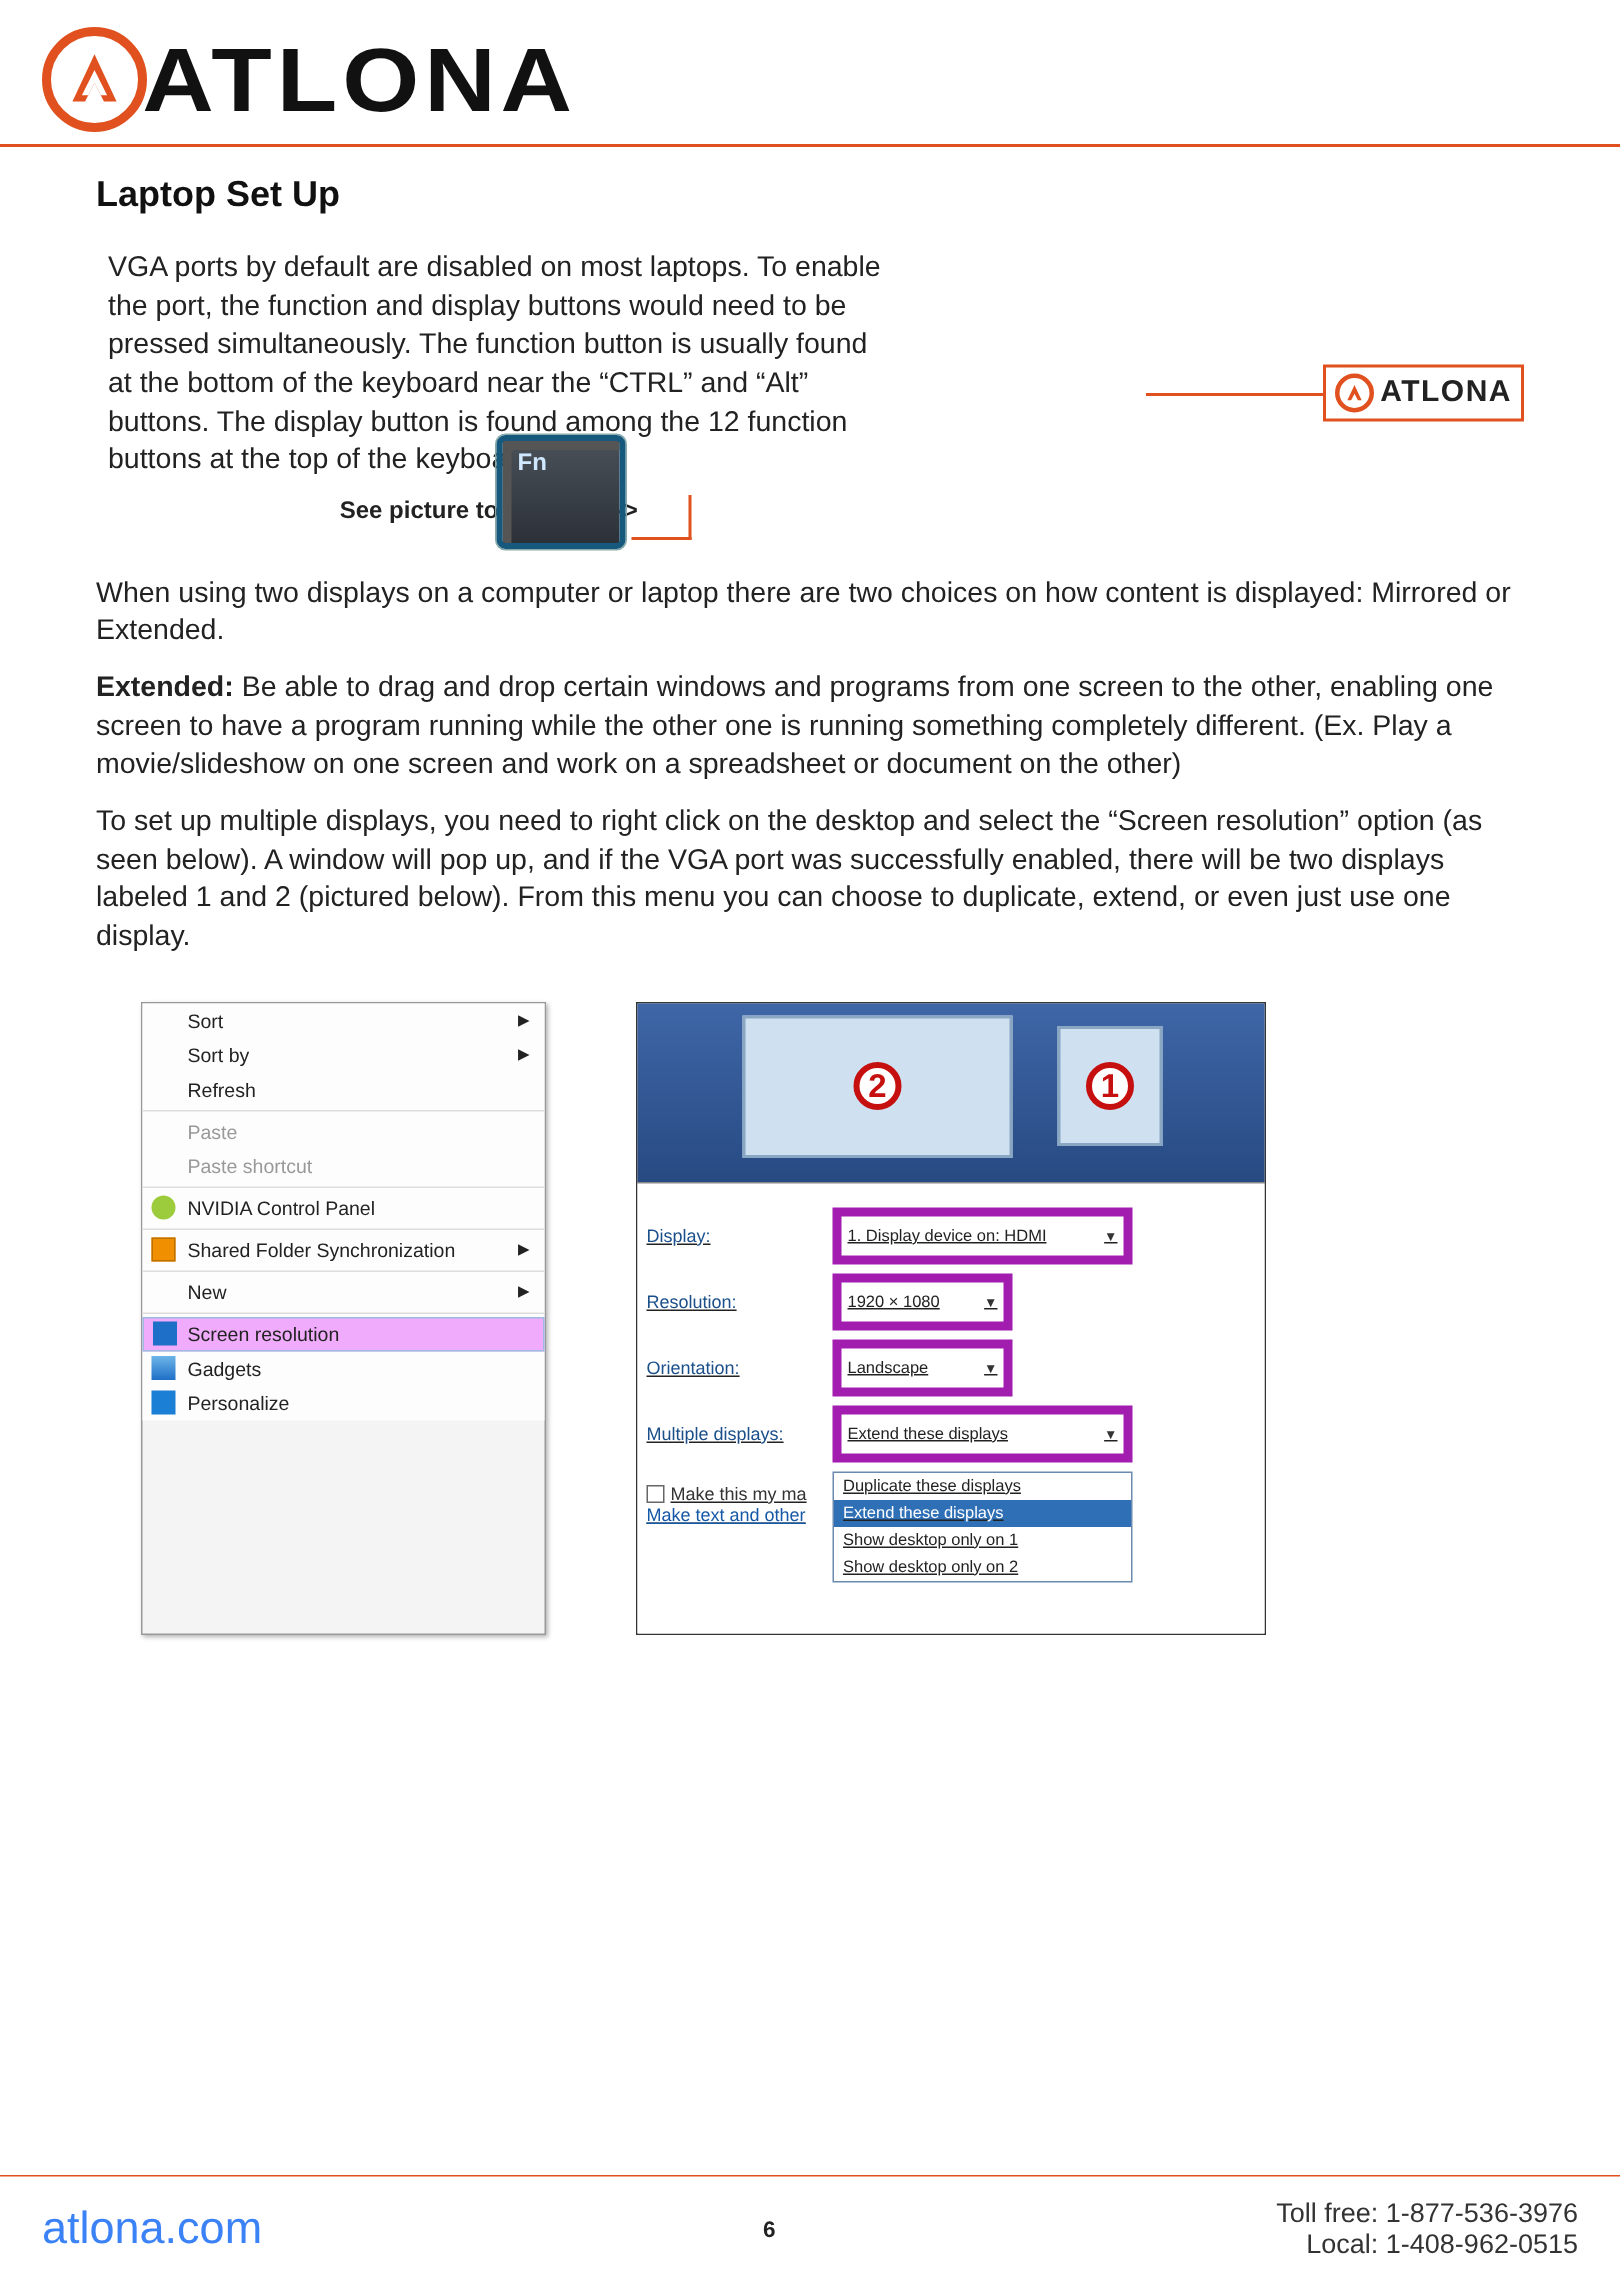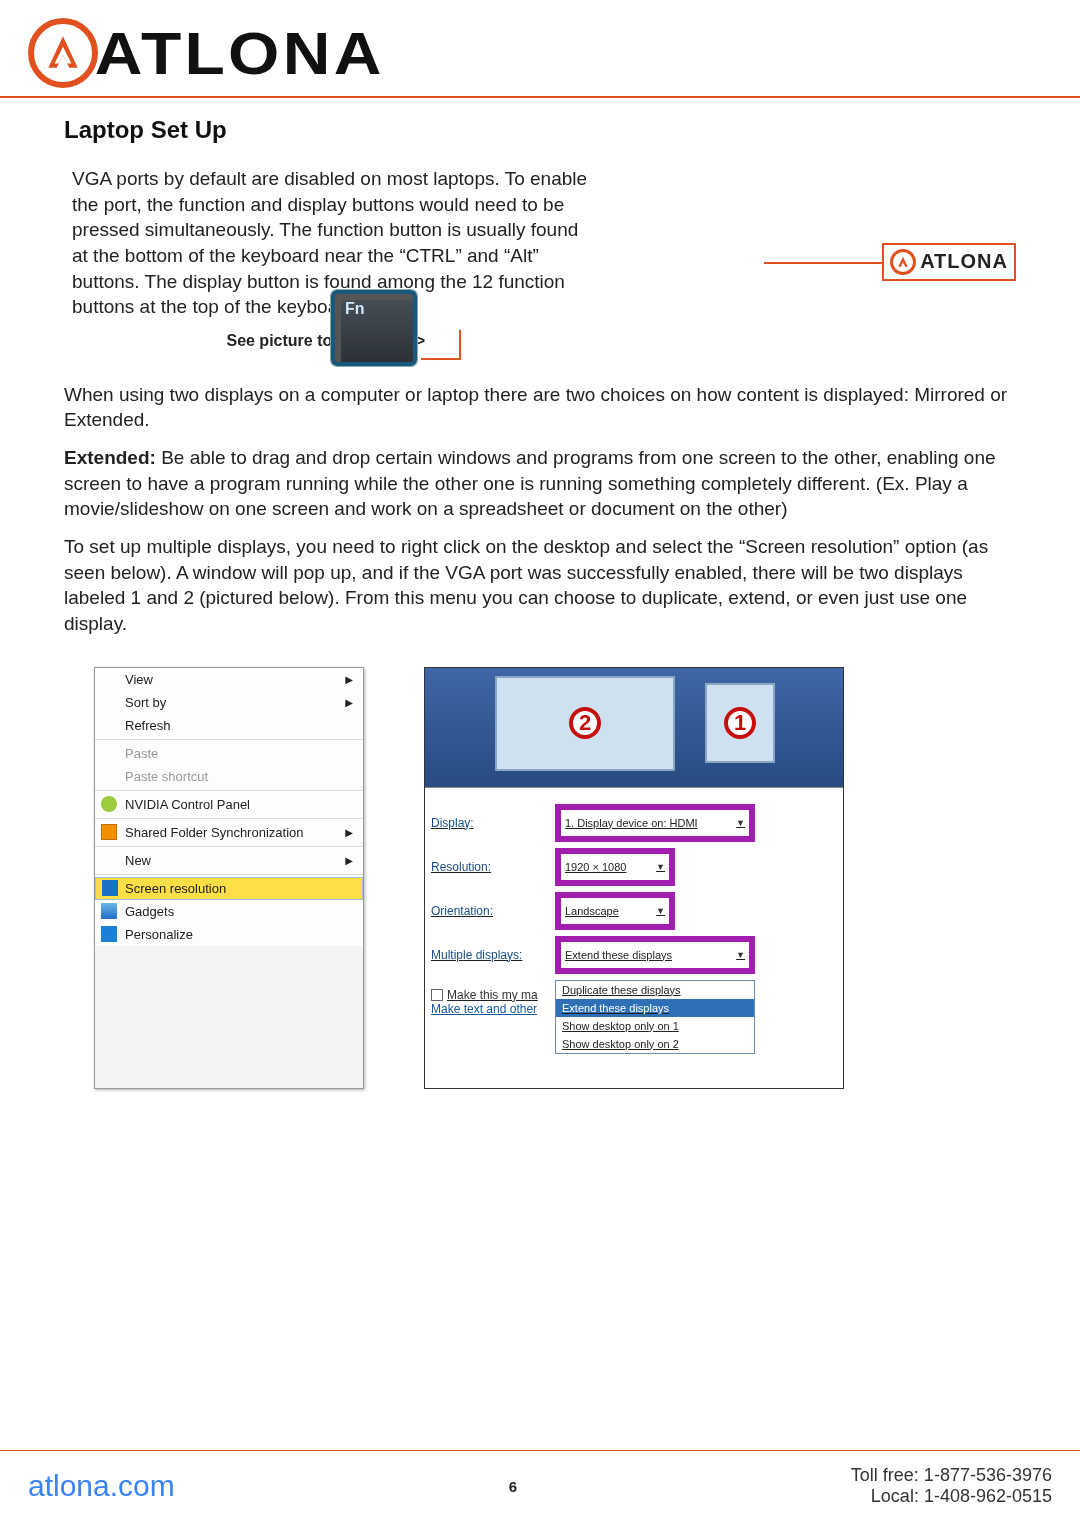--- a/index.html
+++ b/index.html
@@ -91,21 +91,21 @@
     box-shadow: 1px 1px 3px rgba(0,0,0,.3);
   }
   .cm-list { background:#fdfdfd; }
   .cm-item {
     display:flex; align-items:center;
     padding:4px 8px 4px 30px;
     position:relative;
     min-height:22px;
   }
   .cm-item.disabled { color:#999; }
-  .cm-item.hl { background:#fde047; border:1px solid #9cbce0; padding:3px 7px 3px 29px;}
+  .cm-item.hl { background:#f0abfc; border:1px solid #9cbce0; padding:3px 7px 3px 29px;}
   .cm-item .arrow { position:absolute; right:10px; font-size:10px;}
   .cm-item .icon { position:absolute; left:6px; width:16px; height:16px; }
   .cm-sep { border-top:1px solid #ddd; margin:2px 0; }
   .icon-green{background:#9ccc3c;border-radius:50%;}
   .icon-orange{background:#f09000;border:1px solid #c07000;}
   .icon-blue{background:#1e6fc7;}
   .icon-pic{background:linear-gradient(#6db5e8,#1e6fc7);}
   .icon-desk{background:#1c7fd6;}
 
   .display-window {
@@ -199,21 +199,21 @@
     <span class="b">Extended:</span><span> Be able to drag and drop certain windows and programs from one screen to the other, enabling one screen to have a program running while the other one is running something completely different. (Ex. Play a movie/slideshow on one screen and work on a spreadsheet or document on the other)</span>
   </div>
 
   <div class="p">To set up multiple displays, you need to right click on the desktop and select the “Screen resolution” option (as seen below). A window will pop up, and if the VGA port was successfully enabled, there will be two displays labeled 1 and 2 (pictured below). From this menu you can choose to duplicate, extend, or even just use one display.</div>
 
   <div class="images-row">
 
     <div class="context-menu">
       <div class="cm-list" id="cm-list">
           <div class="cm-item">
-            <span>View</span>
+            <span>Sort</span>
             <span class="arrow">▶</span>
           </div>
           <div class="cm-item">
             <span>Sort by</span>
             <span class="arrow">▶</span>
           </div>
           <div class="cm-item">
             <span>Refresh</span>
           </div>
           <div class="cm-sep"></div>

